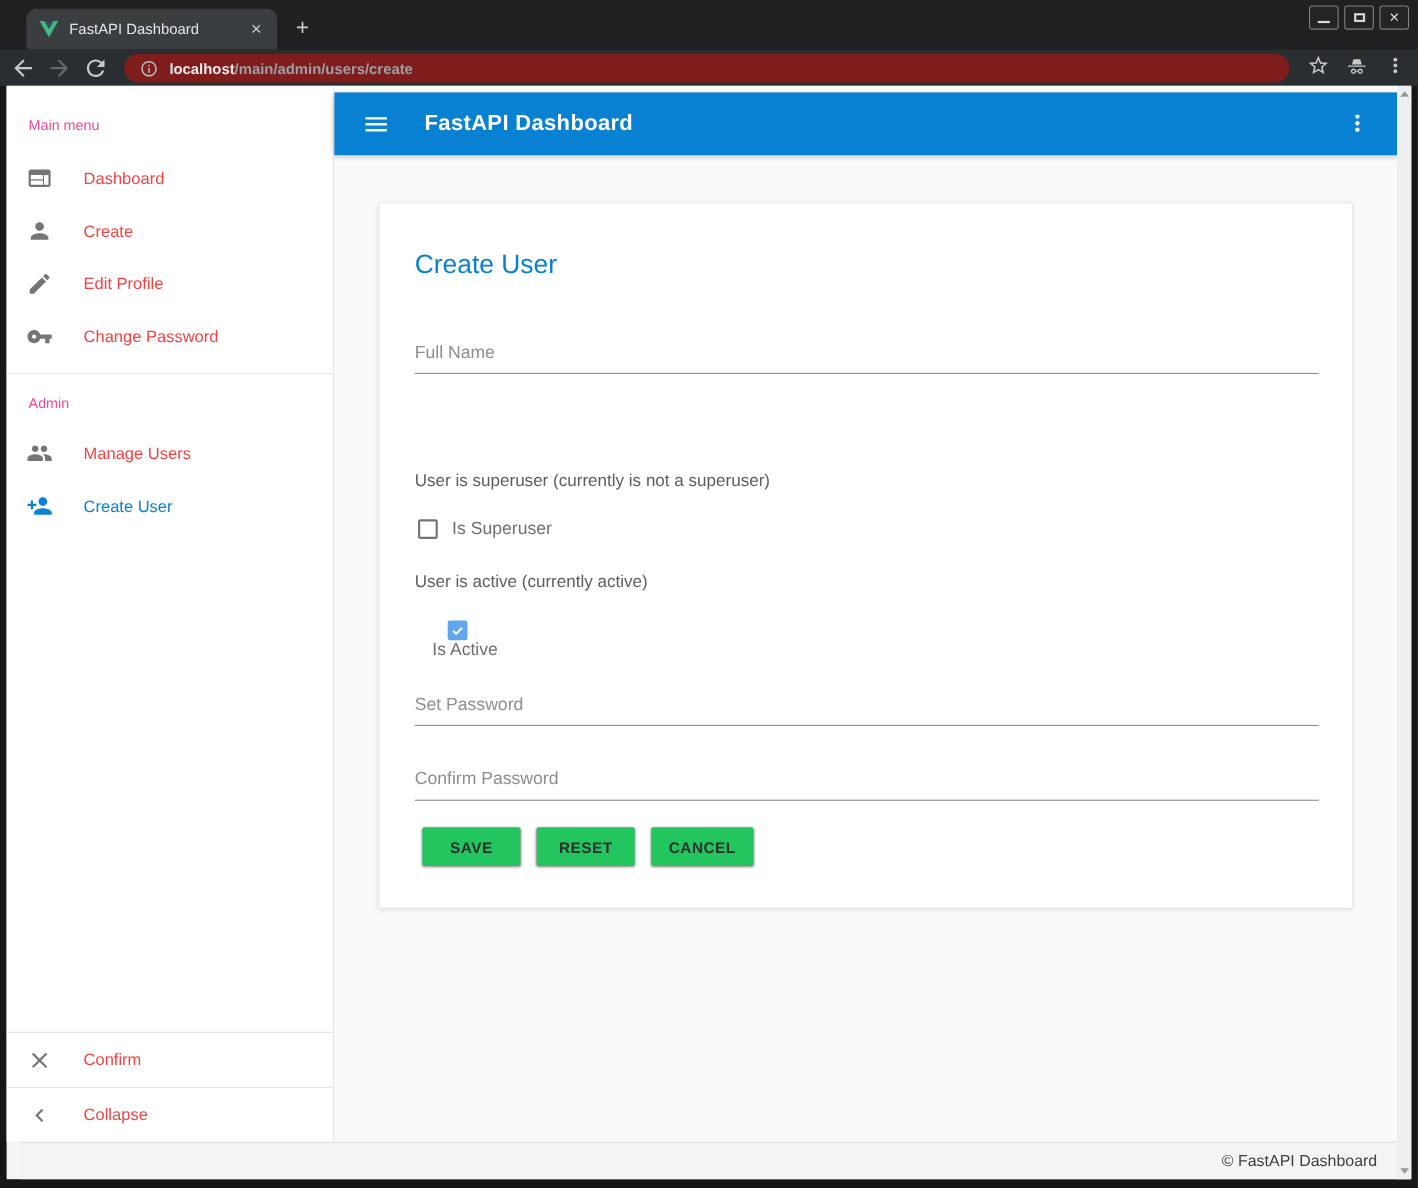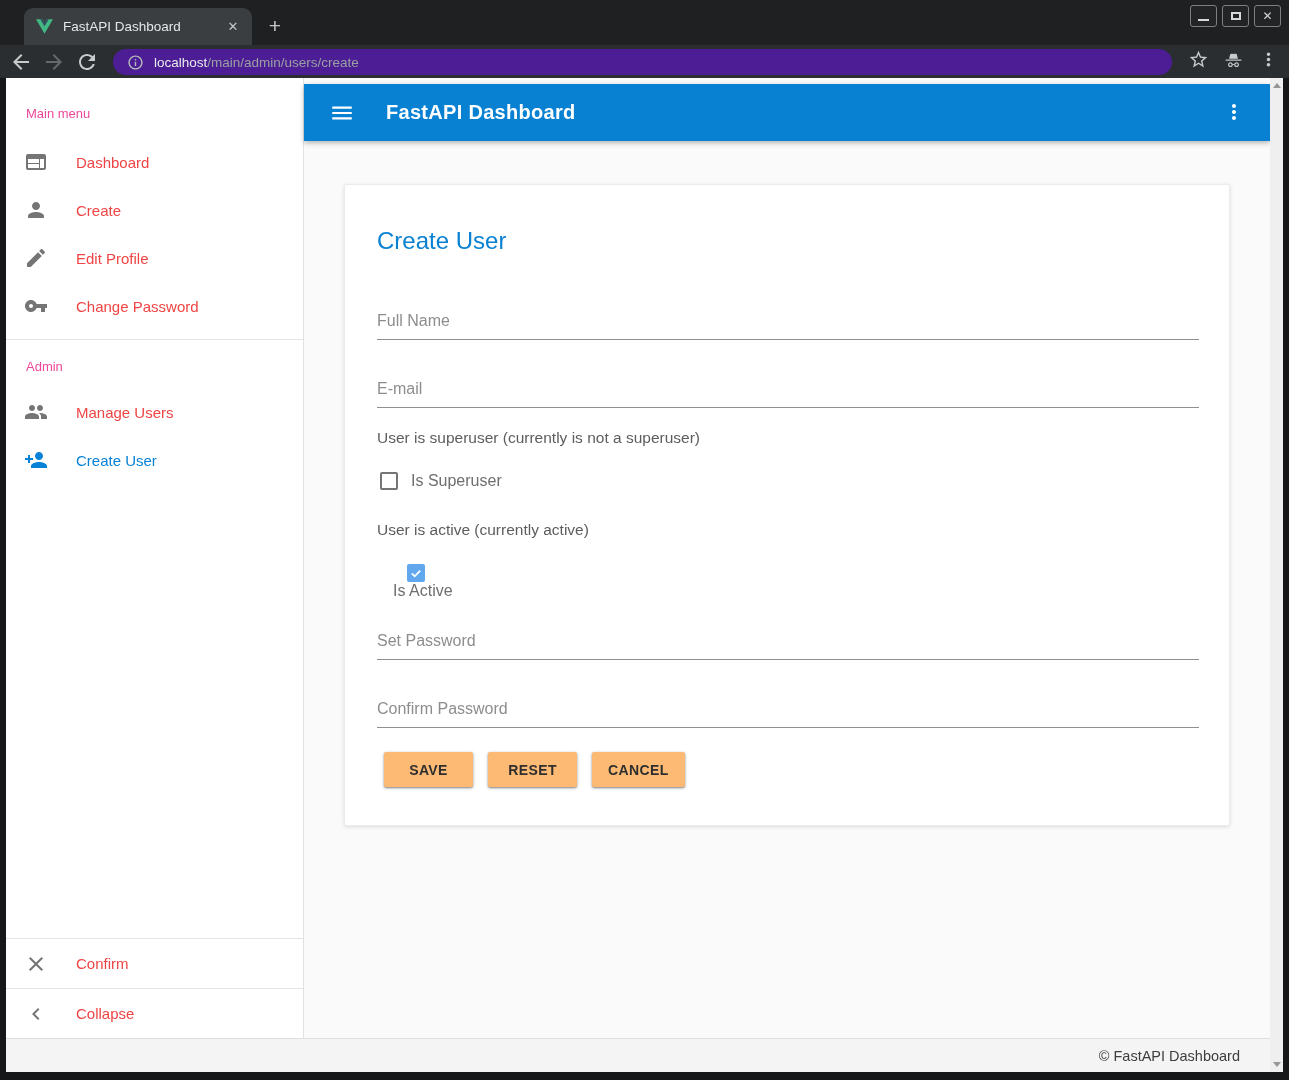--- a/index.html
+++ b/index.html
@@ -20,22 +20,22 @@
   .win-btn { width:27px; height:22px; border:1px solid #7d8082; border-radius:3px; display:flex;
              align-items:center; justify-content:center; color:#d6d8d9; background:#222425; }
   .win-btn .min-glyph { width:11px; height:0; border-bottom:2px solid #d6d8d9; margin-top:7px; }
   .win-btn .max-glyph { width:10px; height:8px; border:2px solid #d6d8d9; }
   .win-btn .close-glyph { font-size:12px; font-weight:bold; }
 
   .toolbar { position:absolute; left:0; top:45px; width:1289px; height:33px; background:#2b2e30;
              display:flex; align-items:center; }
   .nav-ic { width:24px; height:24px; margin-left:9px; color:#c8cbcc; }
   .nav-ic.disabled { color:#65696b; }
-  .url-pill { position:absolute; left:113px; top:4px; width:1059px; height:26px; background:#4c1d95;
-              border-radius:13px; display:flex; align-items:center; padding:0 14px; }
+  .url-pill { position:absolute; left:113px; top:4px; width:1059px; height:26px; background:#7f1d1d;
+              border-radius:13px; display:flex; align-items:center; padding:0 14px;font-weight:bold; }
   .url-info { width:17px; height:17px; color:#b8bbbc; flex:0 0 auto; }
   .url-text { margin-left:10px; font-size:13.5px; white-space:nowrap; }
   .url-host { color:#e8eaec; }
   .url-path { color:#9aa0a4; }
   .tb-right { position:absolute; right:10px; top:4px; display:flex; align-items:center; gap:14px; }
   .tb-ic { width:21px; height:21px; color:#c8cbcc; }
 
   
   .viewport { position:absolute; left:6px; top:78px; width:1277px; height:994px; background:#f5f5f5; }
 
@@ -79,26 +79,26 @@
   .tf-0 { top:126px; } .tf-1 { top:194px; } .tf-2 { top:446px; } .tf-3 { top:514px; }
   .hint { position:absolute; left:32px; font-size:15.5px; color:#5d5d5d; }
   .hint-1 { top:244px; } .hint-2 { top:336px; }
   .cbrow { position:absolute; left:35px; display:flex; align-items:center; }
   .cb-1 { top:287px; } .cb-2 { top:379px;flex-direction:column; }
   .cbox { width:18px; height:18px; border:2px solid #757575; border-radius:2px; background:#ffffff; }
   .cbox.checked { border-color:#61a7ee; background:#61a7ee; }
   .cbox svg { width:14px; height:14px; margin:0; }
   .cb-label { margin-left:13px; font-size:16px; color:#6e6e6e; }
   .btn-row { position:absolute; left:39px; top:567px; display:flex; gap:15px; }
-  .btn { height:35px; min-width:89px; padding:0 16px; background:#fdba74; border:none; border-radius:2px;
+  .btn { height:35px; min-width:89px; padding:0 16px; background:#22c55e; border:none; border-radius:2px;
          box-shadow:0 1px 2px rgba(0,0,0,0.4), 0 1px 4px rgba(0,0,0,0.15);
          font-family:inherit; font-size:14px; font-weight:bold; letter-spacing:0.4px; color:#2e2e2e; cursor:pointer; }
 
   
-  .page-footer { position:absolute; left:0; bottom:0; width:1264px; height:34px; background:#f4f4f4;
+  .page-footer { position:absolute; left:12px; bottom:0; width:1264px; height:34px; background:#f4f4f4;
                  border-top:1px solid #dedede; display:flex; align-items:center; justify-content:flex-end; }
   .footer-text { margin-right:30px; font-size:14.5px; color:#3e3e3e; }
 </style>
 </head>
 <body>
 
 <div class="tabstrip">
   <div class="tab">
     <svg class="tab-favicon" viewBox="0 0 261.76 226.69">
       <path d="M161.096.001l-30.225 52.351L100.647.001H-.005l130.877 226.688L261.749.001z" fill="#41B883"></path>
@@ -226,24 +226,20 @@
       <svg class="appbar-kebab" viewBox="0 0 24 24" fill="currentColor">
         <path d="M12 8c1.1 0 2-.9 2-2s-.9-2-2-2-2 .9-2 2 .9 2 2 2zm0 2c-1.1 0-2 .9-2 2s.9 2 2 2 2-.9 2-2-.9-2-2-2zm0 6c-1.1 0-2 .9-2 2s.9 2 2 2 2-.9 2-2-.9-2-2-2z"></path>
         </svg>
     </header>
 
     <section class="card">
       <h1 class="card-title" style="font-weight:normal;">Create User</h1>
 
       <div class="tfield tf-0">
         <div class="tf-label">Full Name</div>
-        <div class="tf-line"></div>
-      </div>
-      <div class="tfield tf-1">
-        <div class="tf-label">E-mail</div>
         <div class="tf-line"></div>
       </div>
 
       <div class="hint hint-1">User is superuser (currently is not a superuser)</div>
       <div class="cbrow cb-1">
         <span class="cbox"></span>
         <span class="cb-label">Is Superuser</span>
       </div>
 
       <div class="hint hint-2">User is active (currently active)</div>

